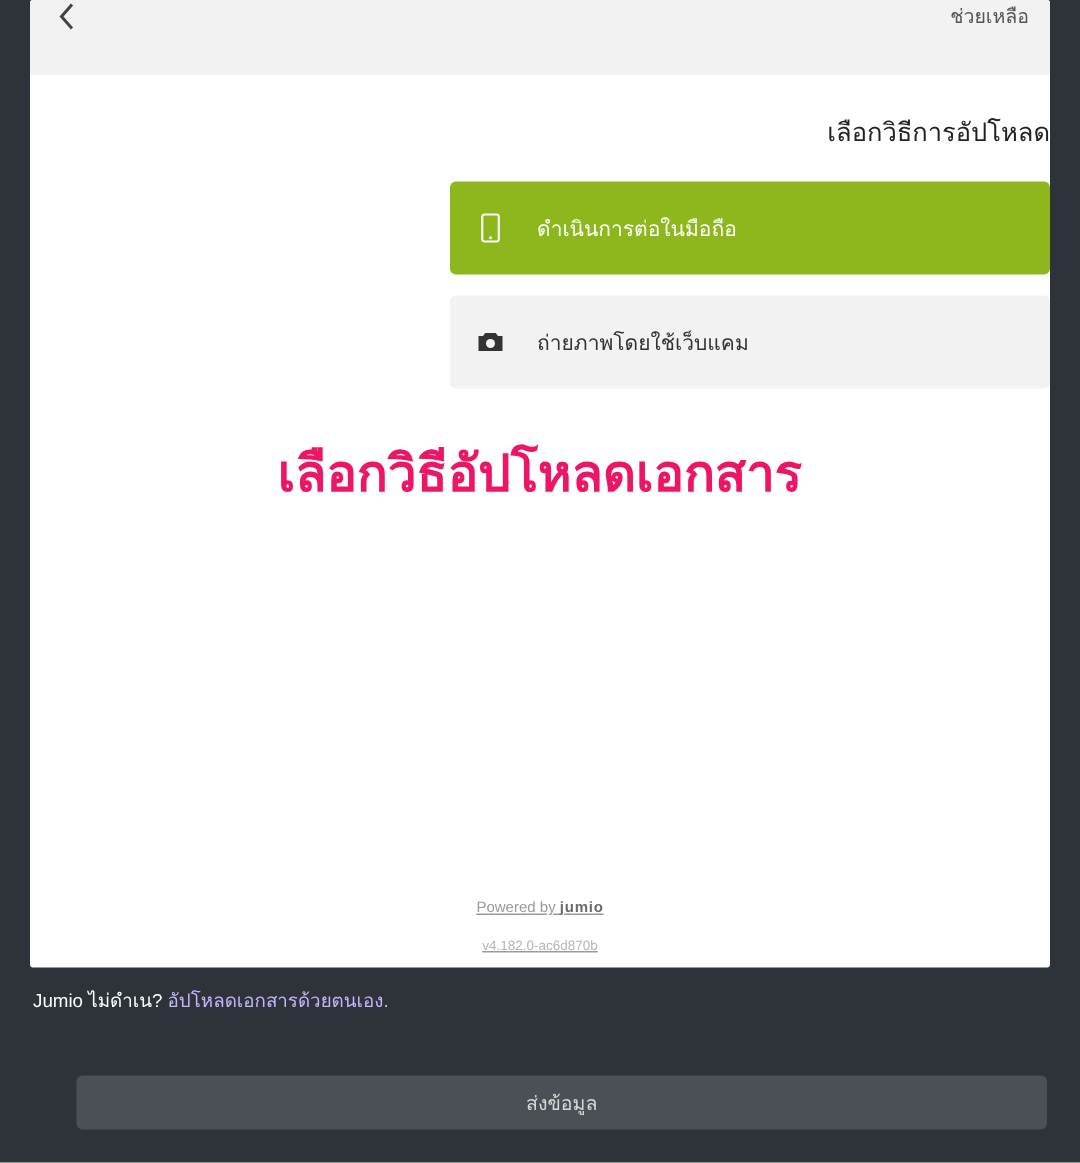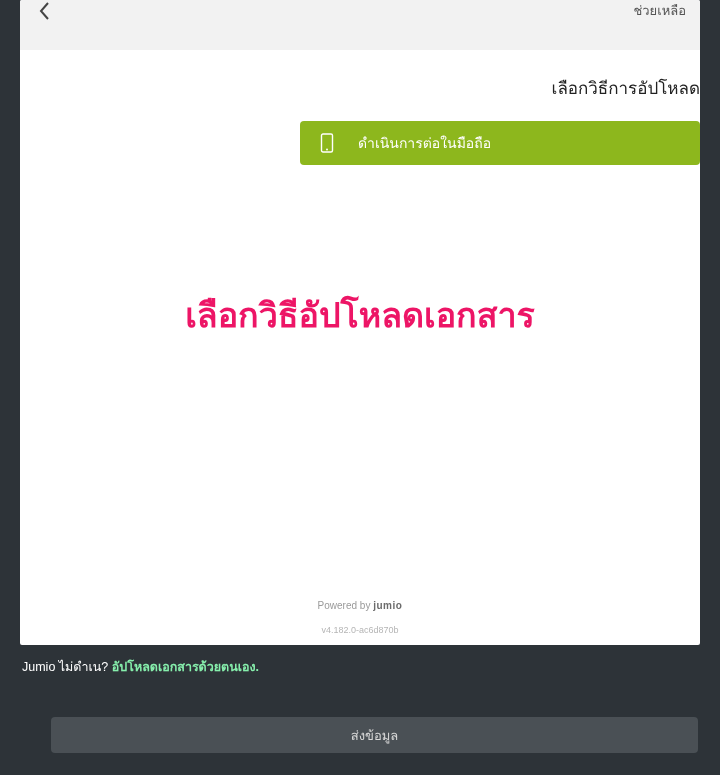--- a/index.html
+++ b/index.html
@@ -41,21 +41,21 @@
     padding-top: 24px;
     position: relative;
   }
   .title {
     font-size: 17px;
     color: #222;
     margin-bottom: 20px;
   }
   .option {
     width: 400px;
-    height: 44px;
+    height: 62px;
     border-radius: 4px;
     display: flex;
     align-items: center;
     padding: 0 16px;
     margin-bottom: 14px;
     cursor: pointer;
     font-size: 14px;
   }
   .option.primary {
     background: #8db71d;
@@ -83,29 +83,30 @@
       0 -2px 0 #fff, 0 2px 0 #fff, -2px 0 0 #fff, 2px 0 0 #fff;
     pointer-events: none;
   }
   .panel-footer {
     position: absolute;
     bottom: 10px;
     left: 0; right: 0;
     text-align: center;
     font-size: 10px;
     color: #9a9a9a;
+    text-decoration: underline;
   }
   .panel-footer .brand { font-weight: bold; color: #6b6b6b; letter-spacing: 0.5px;}
   .panel-footer .version { margin-top: 14px; font-size: 9px; color: #b5b5b5; text-align: center; }
   .below {
     margin: 12px 22px 0 22px;
     font-size: 12.5px;
     color: #ffffff;
   }
-  .below .link { color: #86efac; cursor: pointer; font-weight: bold; }
+  .below .link { color: #c4b5fd; cursor: pointer; }
   .submit-bar {
     margin: 40px 22px 16px 22px;
     padding-left: 29px;
   }
   .submit-btn {
     width: 100%;
     height: 36px;
     background: #4a5055;
     border: none;
     border-radius: 4px;
@@ -133,20 +134,29 @@
     <div class="option primary">
       <span class="icon">
         <svg width="14" height="20" viewBox="0 0 14 20">
           <rect x="1.5" y="1" width="11" height="18" rx="1.5" fill="none" stroke="#fff" stroke-width="1.4"></rect>
           <circle cx="7" cy="16.5" r="1" fill="#fff"></circle>
         </svg>
       </span>
       <span>ดำเนินการต่อในมือถือ</span>
     </div>
 
+    <div class="option secondary">
+      <span class="icon">
+        <svg width="20" height="16" viewBox="0 0 20 16">
+          <path d="M2 4 h3 l1.5 -2 h7 l1.5 2 h3 v10 h-16 z" fill="#333"></path>
+          <circle cx="10" cy="9" r="3" fill="#f2f2f2"></circle>
+        </svg>
+      </span>
+      <span>ถ่ายภาพโดยใช้เว็บแคม</span>
+    </div>
   </div>
 
   <div class="overlay-text">เลือกวิธีอัปโหลดเอกสาร</div>
 
   <div class="panel-footer">
     <div>
       <span>Powered by </span><span class="brand">jumio</span>
     </div>
     <div class="version">v4.182.0-ac6d870b</div>
   </div>

